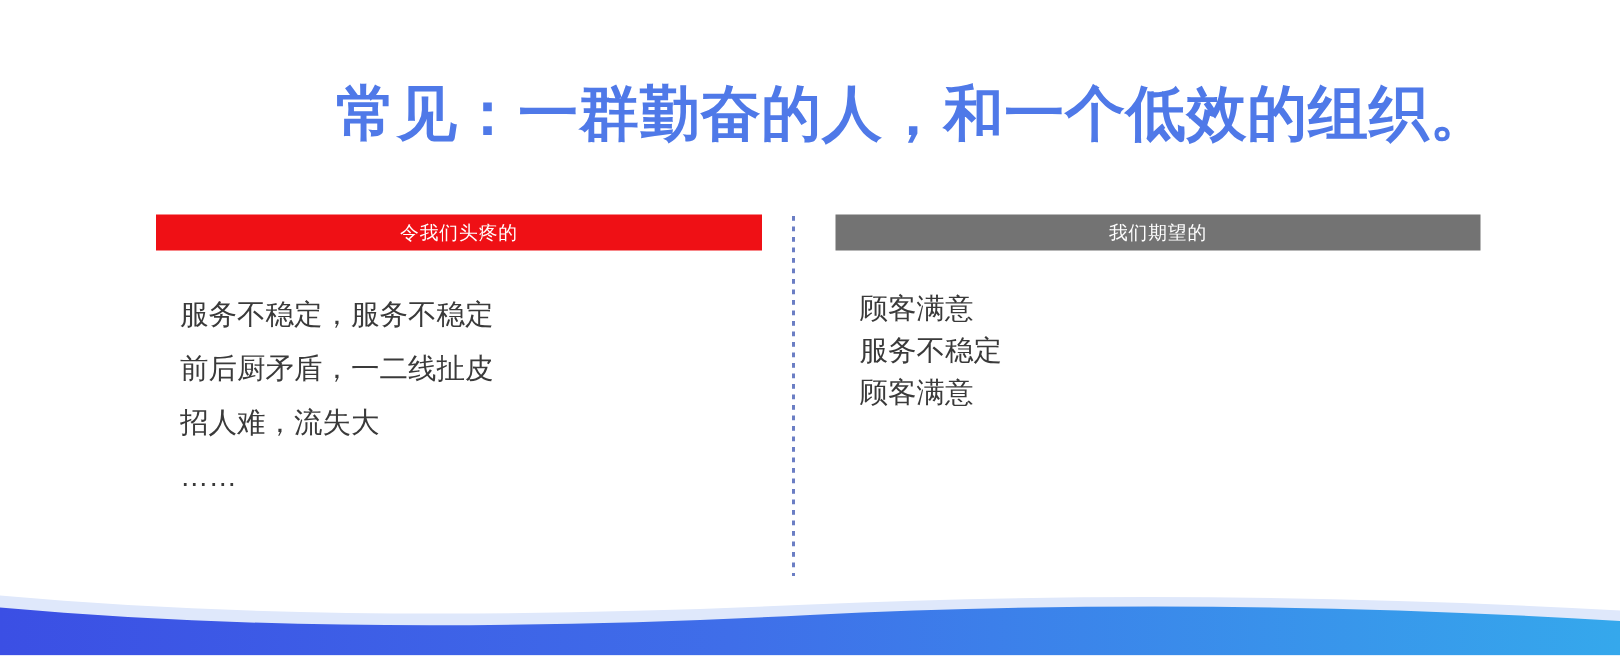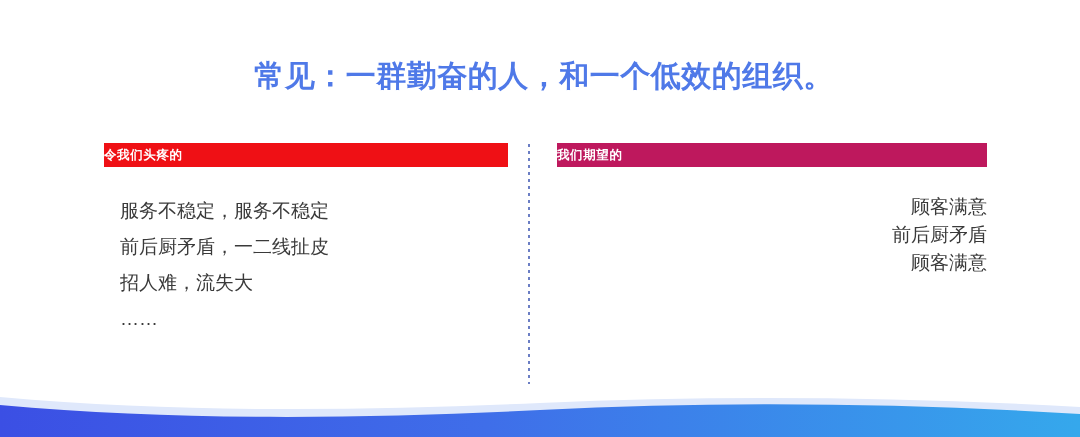--- a/index.html
+++ b/index.html
@@ -22,48 +22,48 @@
     inset: 0;
     background: #ffffff;
   }
 
   
   .slide-title {
     position: absolute;
     left: 224px;
     top: 54px;
     width: 640px;
-    font-size: 30px;
+    font-size: 40px;
     font-weight: bold;
     letter-spacing: 0.5px;
     color: #4f79e8;
     white-space: nowrap;
     line-height: 44px;
     text-align: center;
   }
 
   
   .col {
     position: absolute;
     top: 143px;
   }
   .col-left  { left: 104px; width: 404px; }
   .col-right { left: 557px; width: 430px; }
 
   .col-banner {
     height: 24px;
     line-height: 24px;
-    text-align: left;
+    text-align: center;
     color: #ffffff;
     font-size: 12.5px;
-    font-weight: bold;
+    font-weight: normal;
     letter-spacing: 0.6px;
   }
   .banner-pain  { background: #ef1015; }
-  .banner-hope  { background: #be185d; }
+  .banner-hope  { background: #737373; }
 
   .col-body {
     margin-top: 26px;
   }
 
   
   .pain-list {
     list-style: none;
     margin: 0;
     padding: 0 0 0 16px;
@@ -71,23 +71,23 @@
   .pain-list li {
     font-size: 19px;
     line-height: 36px;
     color: #3a3a3a;
     white-space: nowrap;
   }
 
   
   .hope-list {
     list-style: none;
-    margin: 0;
+    margin: 16px;
     padding: 0;
-    text-align: right;
+    text-align: left;
   }
   .hope-list li {
     font-size: 19px;
     line-height: 28px;
     color: #3a3a3a;
     white-space: nowrap;
   }
 
   
   .divider {
@@ -130,21 +130,21 @@
     </div>
   </div>
 
   <div class="divider"></div>
 
   <div class="col col-right">
     <div class="col-banner banner-hope">我们期望的</div>
     <div class="col-body">
       <ul class="hope-list">
         <li>顾客满意</li>
-        <li>前后厨矛盾</li>
+        <li>服务不稳定</li>
         <li>顾客满意</li>
       </ul>
     </div>
   </div>
 
   <svg class="wave" viewBox="0 0 1080 60" preserveAspectRatio="none">
     <defs>
       <linearGradient id="waveGrad" x1="0" y1="0" x2="1" y2="0">
         <stop offset="0%" stop-color="#3b4fe4"></stop>
         <stop offset="45%" stop-color="#3f6ee9"></stop>

